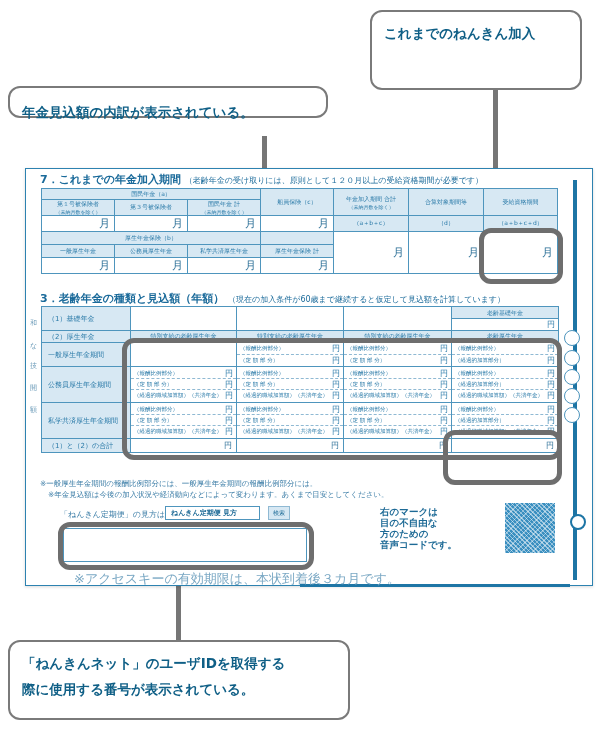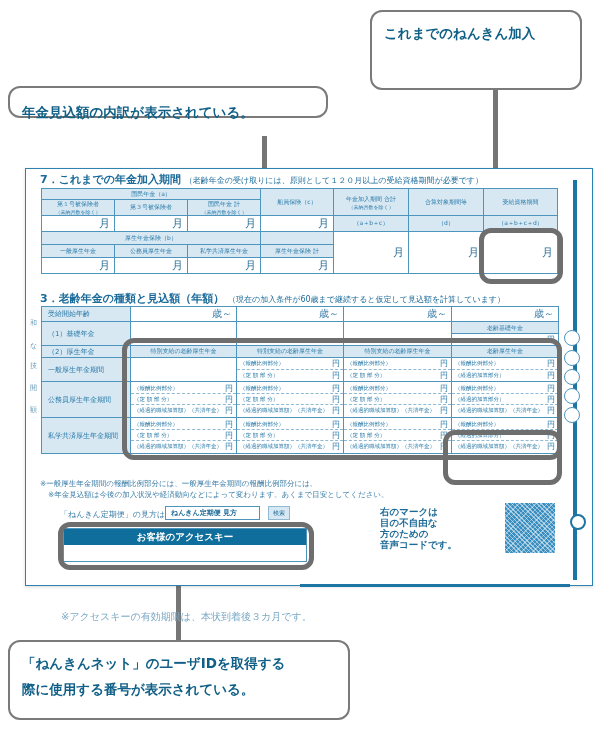--- a/index.html
+++ b/index.html
@@ -40,21 +40,21 @@
   .yen { font-size: 8px; }
   .circle { position: absolute; left: 564px; width: 16px; height: 16px; border-radius: 50%; border: 1px solid #4e95bd; background: #fff; }
 
   .note { position: absolute; left: 40px; font-size: 7.5px; color: #3a7ca6; white-space: nowrap; }
   .search-lbl { position: absolute; left: 60px; top: 509px; font-size: 8px; color: #3a7ca6; }
   .search-box { position: absolute; left: 165px; top: 506px; width: 95px; height: 14px; border: 1px solid #4e95bd; font-size: 7px; font-weight: bold; color: #1d6a96; padding-left: 5px; line-height: 12px; background:#fff; }
   .search-btn { position: absolute; left: 268px; top: 506px; width: 22px; height: 14px; background: #d7e8f3; border: 1px solid #8fb9d3; font-size: 6px; color: #1d6a96; text-align: center; line-height: 12px; }
 
   .access-box { position: absolute; left: 63px; top: 528px; width: 244px; height: 34px; border: 1px solid #4e95bd; background: #fff; }
   .access-title { background: #0f6e9c; color: #fff; font-weight: bold; font-size: 9.5px; text-align: center; height: 16px; line-height: 16px; }
-  .access-note { position: absolute; left: 61px; top: 570px; font-size: 10px; color: #7aa8c4; margin-top: 40px; }
+  .access-note { position: absolute; left: 74px; top: 570px; font-size: 13px; color: #7aa8c4; }
 
   .voice-text { position: absolute; left: 380px; top: 506px; font-size: 9.5px; font-weight: bold; line-height: 11px; color: #1d6a96; }
   .voice-code { position: absolute; left: 505px; top: 503px; width: 50px; height: 50px;
     background-color: #3a8fc0;
     background-image: repeating-linear-gradient(45deg, rgba(255,255,255,0.5) 0 1px, transparent 1px 3px),
                       repeating-linear-gradient(-45deg, rgba(255,255,255,0.4) 0 1px, transparent 1px 4px);
   }
 
   .hl { position: absolute; border: 5px solid #6e6e6e; border-radius: 12px; background: transparent; }
 </style>
@@ -157,27 +157,20 @@
 
 <table class="grid" style="left:41px;top:306px;width:517px;">
   <colgroup>
       <col style="width:89px">
       <col style="width:106px">
       <col style="width:107px">
       <col style="width:108px">
       <col style="width:107px">
     </colgroup>
   <tbody>
-      <tr style="height:12px;">
-    <td class="row-hdr">受給開始年齢</td>
-    <td class="age">歳～</td>
-    <td class="age">歳～</td>
-    <td class="age">歳～</td>
-    <td class="age">歳～</td>
-  </tr>
   <tr style="height:24px;margin-left:21px;">
     <td class="row-hdr">（1）基礎年金</td>
     <td></td>
     <td></td>
     <td></td>
     <td style="padding:0;vertical-align:top;">
       <div class="hdr" style="font-size:6px;height:12px;line-height:12px;border-bottom:1px solid #4e95bd;">老齢基礎年金</div>
       <div class="yen-row" style="justify-content:flex-end;">
             <span class="yen">円</span>
           </div>
@@ -335,38 +328,44 @@
       <div class="yen-row">
             <span>（経過的加算部分）</span>
             <span class="yen">円</span>
           </div>
       <div class="yen-row">
             <span>（経過的職域加算額）（共済年金）</span>
             <span class="yen">円</span>
           </div>
     </td>
   </tr>
+  <tr style="height:14px;">
+    <td class="row-hdr">（1）と（2）の合計</td>
+    <td class="mon" style="font-size:8px;">円</td>
+    <td class="mon" style="font-size:8px;">円</td>
+    <td class="mon" style="font-size:8px;">円</td>
+    <td class="mon" style="font-size:8px;">円</td>
+  </tr>
 </tbody>
   </table>
 
 <div class="circle" style="top:330px;"></div>
 <div class="circle" style="top:350px;"></div>
 <div class="circle" style="top:369px;"></div>
 <div class="circle" style="top:388px;"></div>
 <div class="circle" style="top:407px;"></div>
 
 <div class="note" style="top:479px;">※一般厚生年金期間の報酬比例部分には、一般厚生年金期間の報酬比例部分には。</div>
 <div class="note" style="top:490px;margin-left:8px;">※年金見込額は今後の加入状況や経済動向などによって変わります。あくまで目安としてください。</div>
 
 <div class="search-lbl">「ねんきん定期便」の見方は、</div>
 <div class="search-box">ねんきん定期便 見方</div>
 <div class="search-btn">検索</div>
 
 <div class="access-box">
-  <div class="access-title">お客様のアクセスキー</div>
   <div style="height:16px;"></div>
 </div>
 <div class="access-note">※アクセスキーの有効期限は、本状到着後３カ月です。</div>
 
 <div class="voice-text">
   <div>右のマークは</div>
   <div>目の不自由な</div>
   <div>方のための</div>
   <div>音声コードです。</div>
 </div>

